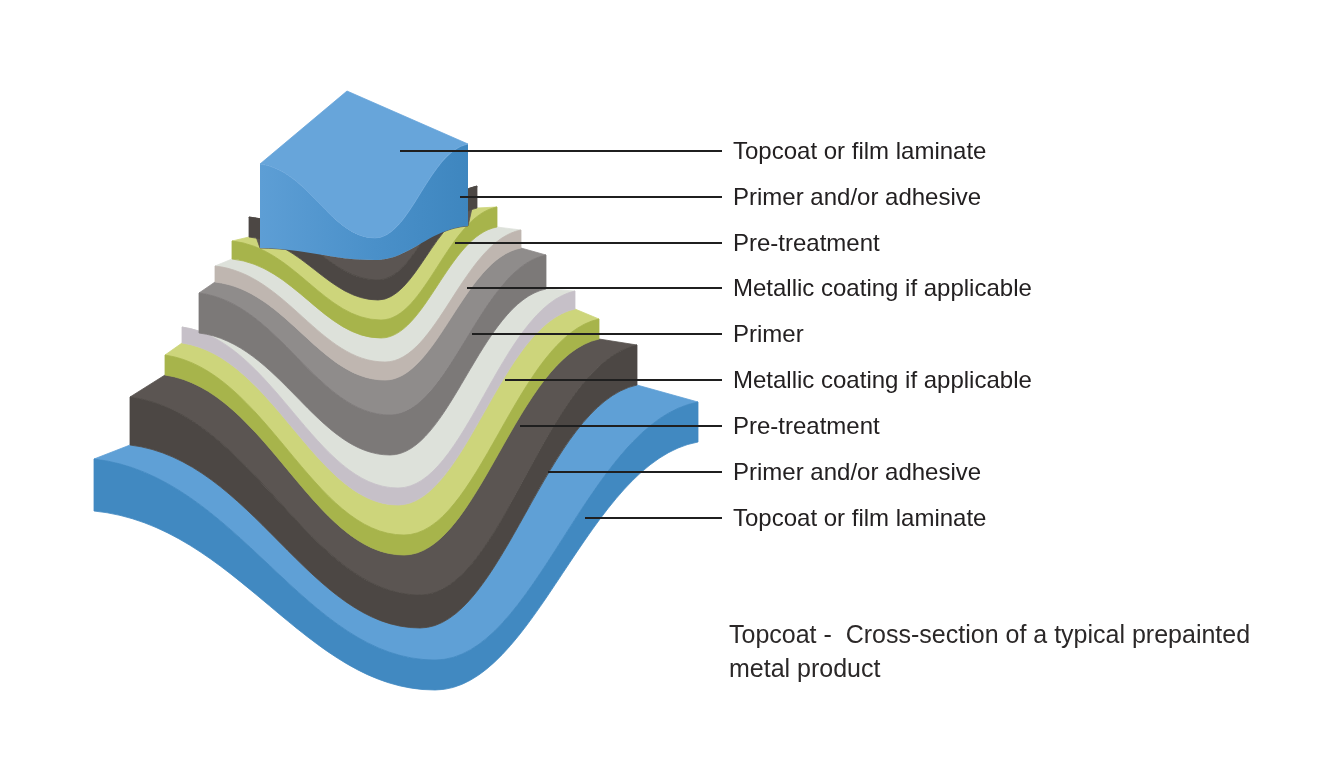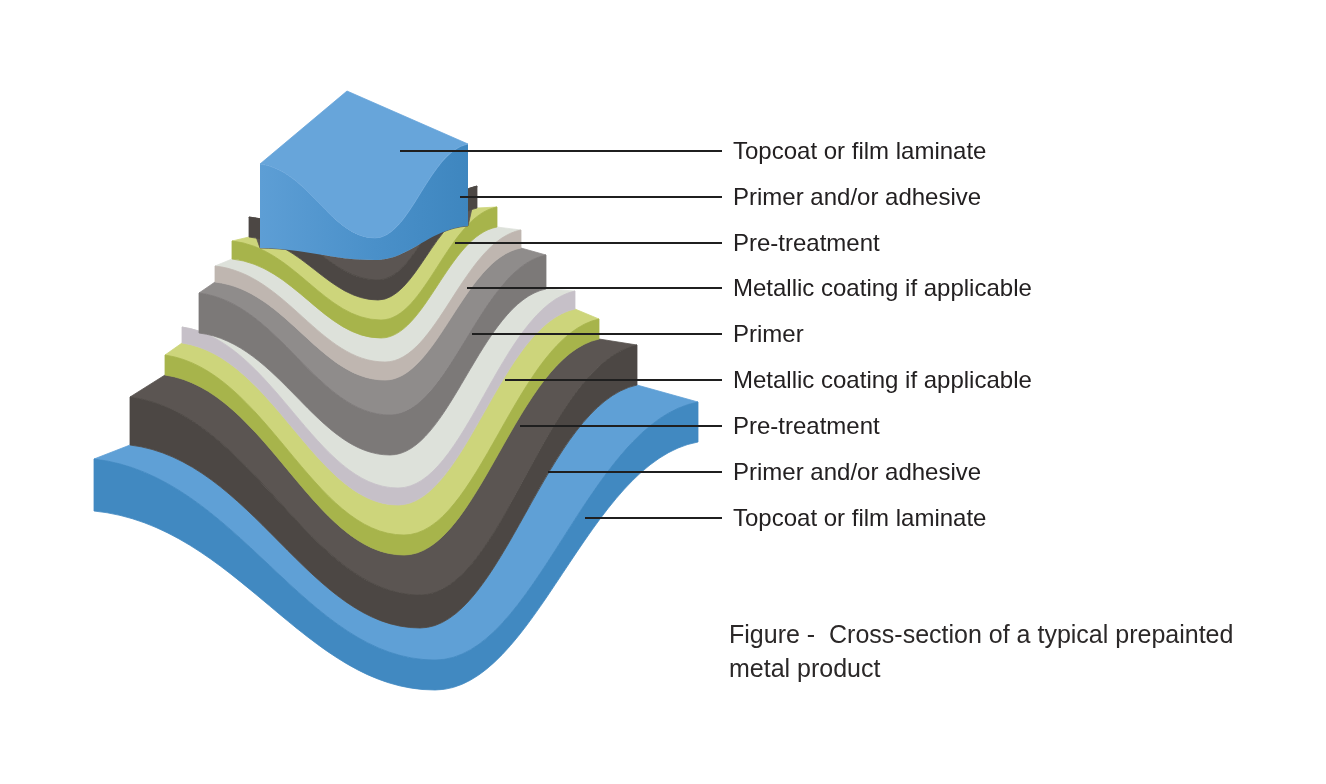--- a/index.html
+++ b/index.html
@@ -67,15 +67,15 @@
   <div class="layer-label" style="top:136px">Topcoat or film laminate</div>
   <div class="layer-label" style="top:182px">Primer and/or adhesive</div>
   <div class="layer-label" style="top:228px">Pre-treatment</div>
   <div class="layer-label" style="top:273px">Metallic coating if applicable</div>
   <div class="layer-label" style="top:319px">Primer</div>
   <div class="layer-label" style="top:365px">Metallic coating if applicable</div>
   <div class="layer-label" style="top:411px">Pre-treatment</div>
   <div class="layer-label" style="top:457px">Primer and/or adhesive</div>
   <div class="layer-label" style="top:503px">Topcoat or film laminate</div>
 
-  <div class="figure-caption">Figure -  Cross-section of a typical prepainted metal product</div>
+  <div class="figure-caption">Topcoat -  Cross-section of a typical prepainted metal product</div>
 
 </div>
 
 </body></html>

